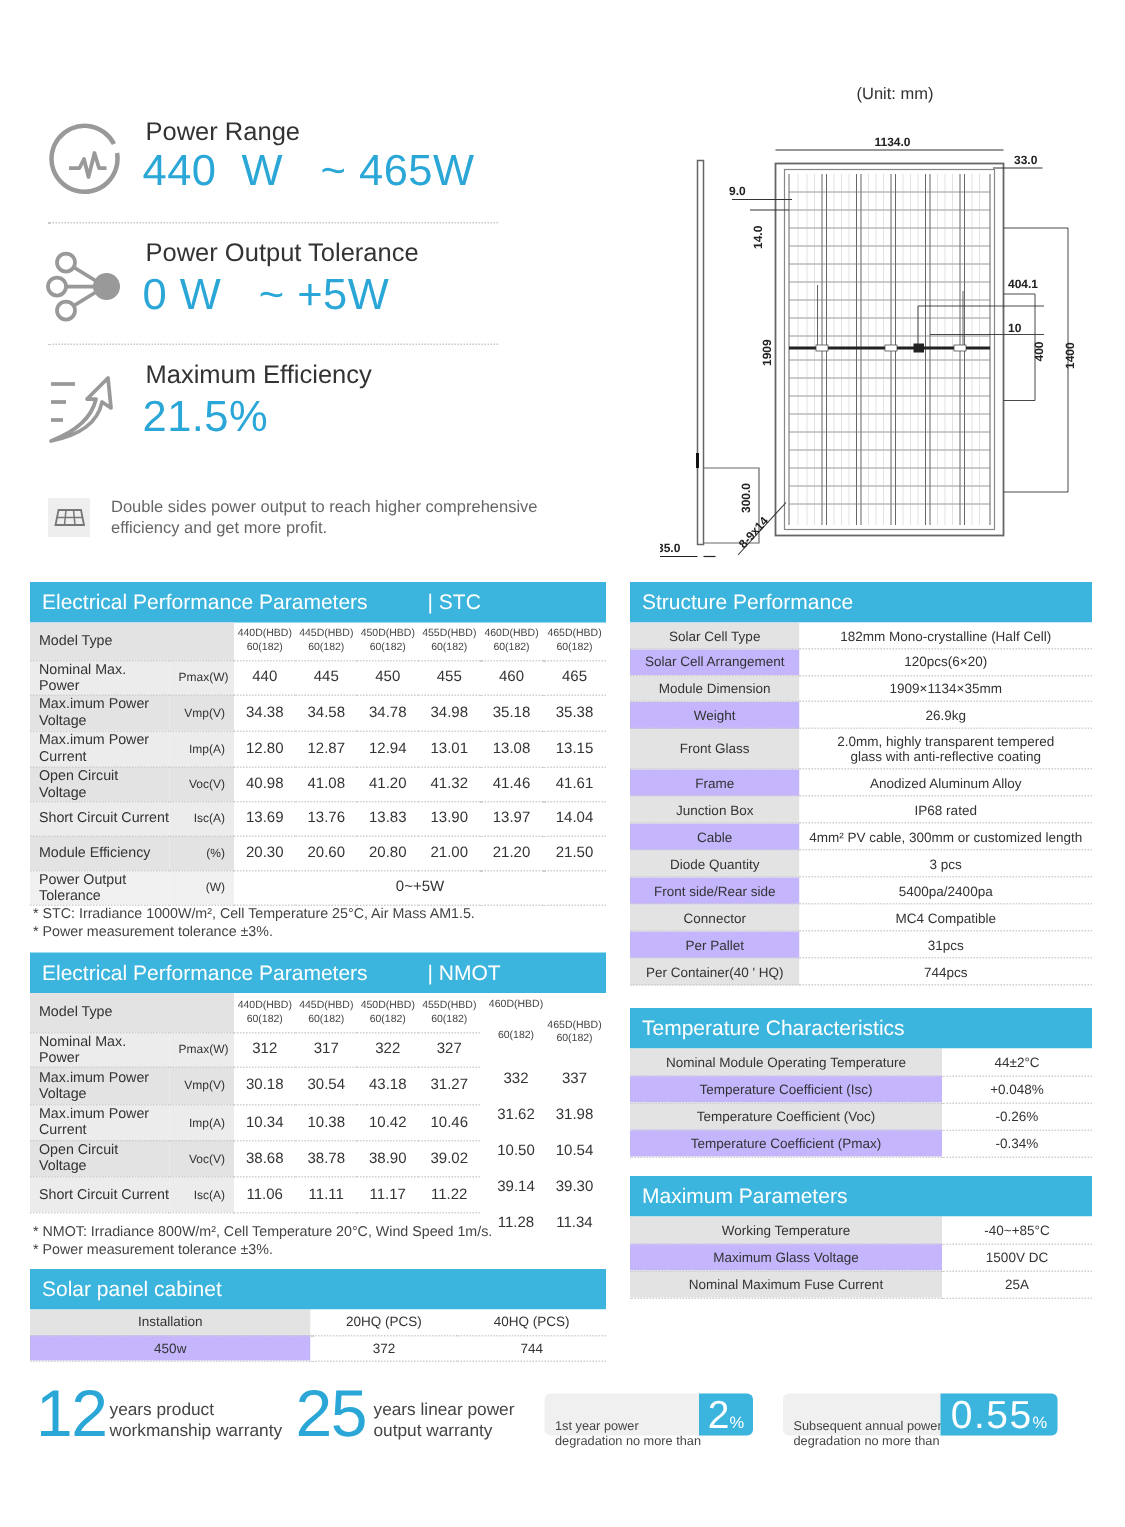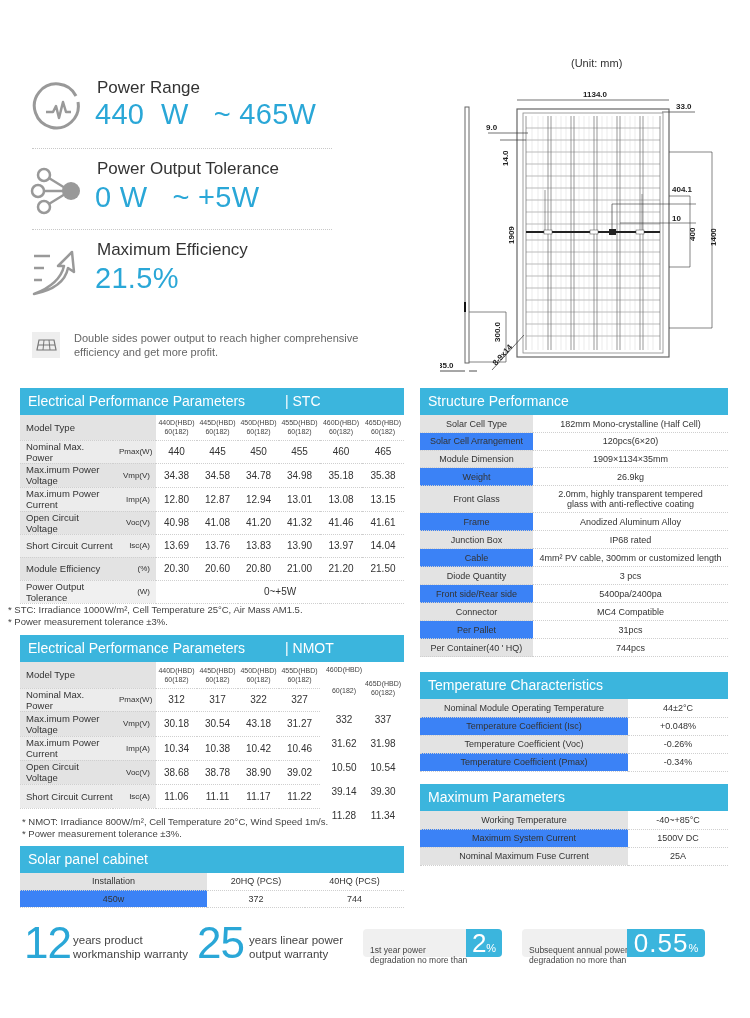--- a/index.html
+++ b/index.html
@@ -24,21 +24,21 @@
 
   
   table { border-collapse: collapse; position: absolute; table-layout: fixed; }
   td { font-size: 9px; color: #333; border-bottom: 1px dotted #cfcfcf; vertical-align: middle; }
   .lab { background: #e3e3e3; padding-left: 6px; font-size: 9.5px; }
   .unit-cell { text-align: right; padding-right: 6px; font-size: 8px; }
   .num { text-align: center; font-size: 10px; }
   .mt { text-align: center; font-size: 7px; line-height: 9px; color: #444; }
   tr.alt .lab { background: #ececec; }
   .s-lab { background: #e3e3e3; text-align: center; font-size: 9px; }
-  .s-lab.lt { background: #3b82f6; }
+  .s-lab.lt { background: #c4b5fd; }
   .s-val { text-align: center; font-size: 9px; background: #fff; }
   .footnote { position: absolute; font-size: 9.5px; color: #444; line-height: 11.5px; }
 
   
   .big-num { position: absolute; font-size: 44px; color: #2aa7d7; font-weight: normal; letter-spacing: -1px; }
   .w-text { position: absolute; font-size: 11.5px; color: #444; line-height: 13.5px; }
   .deg { position: absolute; height: 28px; background: #f0f0f0; border-radius: 4px; }
   .deg-text { position: absolute; left: 7px; top: 16px; font-size: 8.5px; color: #444; line-height: 10px; }
   .deg-val { position: absolute; top: 0; right: 0; height: 28px; background: #3bb5dd; color: #fff; border-radius: 0 4px 4px 0; text-align: center; }
 </style>
@@ -273,21 +273,21 @@
         <td class="num">21.20</td>
         <td class="num">21.50</td>
   </tr>
   <tr class="alt" style="height:23px;">
     <td class="lab" style="background:#f0f0f0">Power Output Tolerance</td>
         <td class="lab unit-cell" style="background:#f0f0f0">(W)</td>
     <td class="num" colspan="6">0~+5W</td>
   </tr>
 </tbody>
   </table>
-<div class="footnote" style="left:8px;top:604px;">
+<div class="footnote" style="left:22px;top:604px;">
   <div>* STC: Irradiance 1000W/m², Cell Temperature 25°C, Air Mass AM1.5.</div>
   <div>* Power measurement tolerance ±3%.</div>
 </div>
 
 <div class="sec-head" style="left:20px;top:635px;width:384px;">
   <span>Electrical Performance Parameters</span>
   <span class="sep" style="left:265px;">| <span>NMOT</span></span>
 </div>
 <table style="left:20px;top:662px;width:300px;">
   <colgroup>
@@ -498,21 +498,21 @@
   <colgroup>
       <col style="width:208px">
       <col style="width:100px">
     </colgroup>
   <tbody>
       <tr style="height:18px;">
         <td class="s-lab">Working Temperature</td>
         <td class="s-val">-40~+85°C</td>
       </tr>
   <tr style="height:18px;">
-        <td class="s-lab lt">Maximum System Current</td>
+        <td class="s-lab lt">Maximum Glass Voltage</td>
         <td class="s-val">1500V DC</td>
       </tr>
   <tr style="height:18px;">
         <td class="s-lab">Nominal Maximum Fuse Current</td>
         <td class="s-val">25A</td>
       </tr>
 </tbody>
   </table>
 
 <div class="big-num" style="left:24px;top:918px;">12</div>

